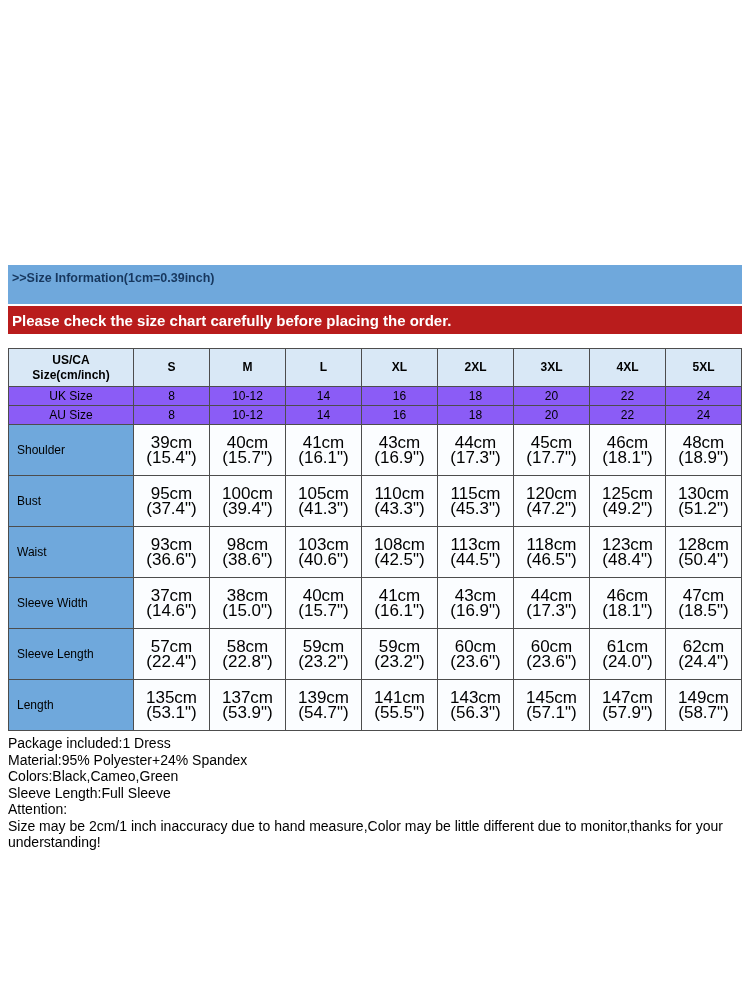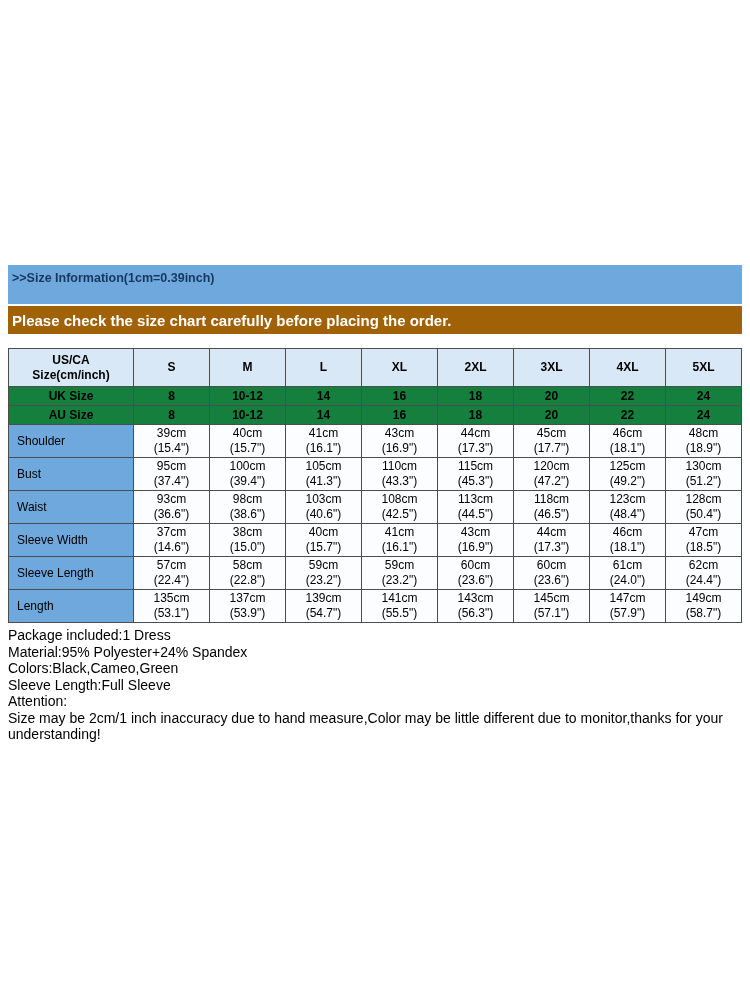--- a/index.html
+++ b/index.html
@@ -14,21 +14,21 @@
   .page { padding: 265px 8px 0 8px; }
 
   .bar1 {
     background: #6fa8dc;
     color: #17375e;
     font-weight: bold;
     font-size: 12.5px;
     padding: 6px 4px 19px 4px;
   }
   .bar2 {
-    background: #a16207;
+    background: #b91c1c;
     color: #ffffff;
     font-weight: bold;
     font-size: 15px;
     padding: 6px 4px 5px 4px;
     margin-top: 2px;
   }
 
   table.size-table {
     border-collapse: collapse;
     width: 100%;
@@ -43,37 +43,37 @@
     overflow: hidden;
   }
   tr.header-row th {
     background: #d9e8f6;
     font-size: 12px;
     font-weight: bold;
     height: 38px;
     line-height: 15px;
   }
   tr.size-row th, tr.size-row td {
-    background: #15803d;
-    font-weight: bold;
+    background: #8b5cf6;
+    font-weight: normal;
     font-size: 12px;
     height: 19px;
     line-height: 18px;
   }
   tbody.measure-body th.rowlabel {
     background: #6fa8dc;
     text-align: left;
     padding-left: 8px;
     font-weight: normal;
     font-size: 12px;
   }
   tbody.measure-body td {
     background: #fbfdff;
-    font-size: 12px;
-    height: 33px;
+    font-size: 17px;
+    height: 51px;
     line-height: 15px;
     font-weight: normal;
   }
 
   .footer-notes {
     padding-top: 4px;
     font-size: 14px;
     line-height: 16.5px;
     color: #000;
   }

